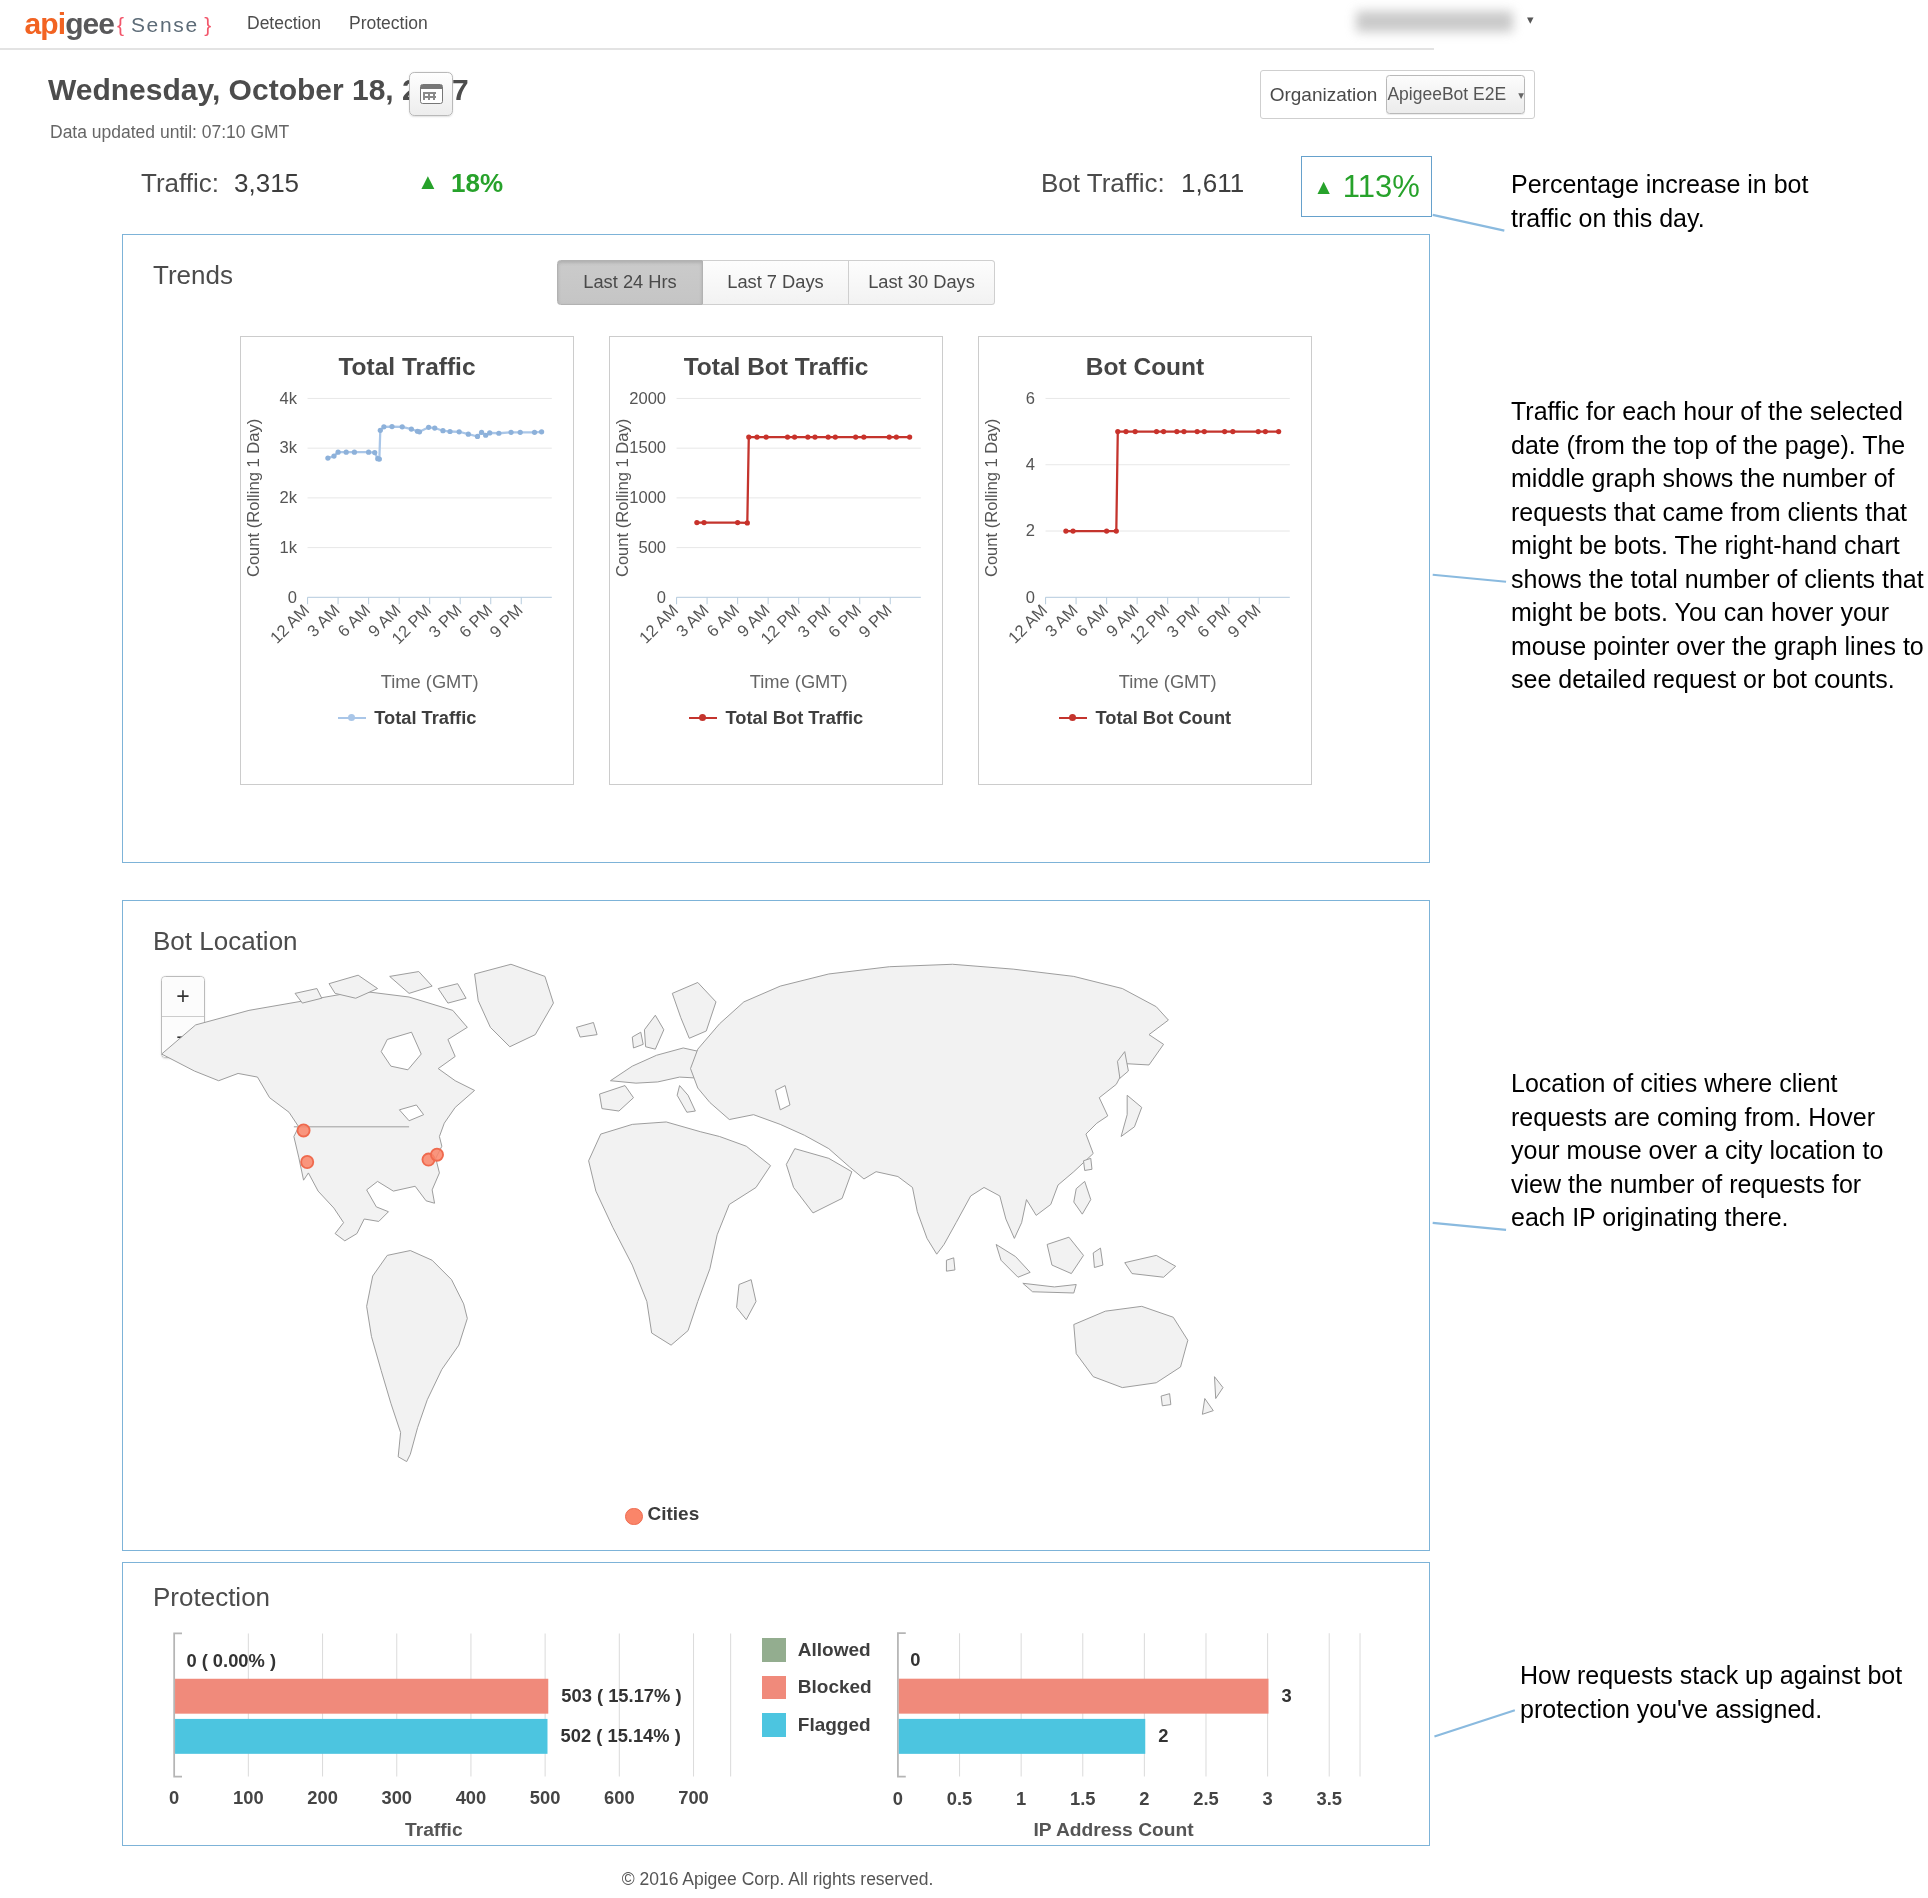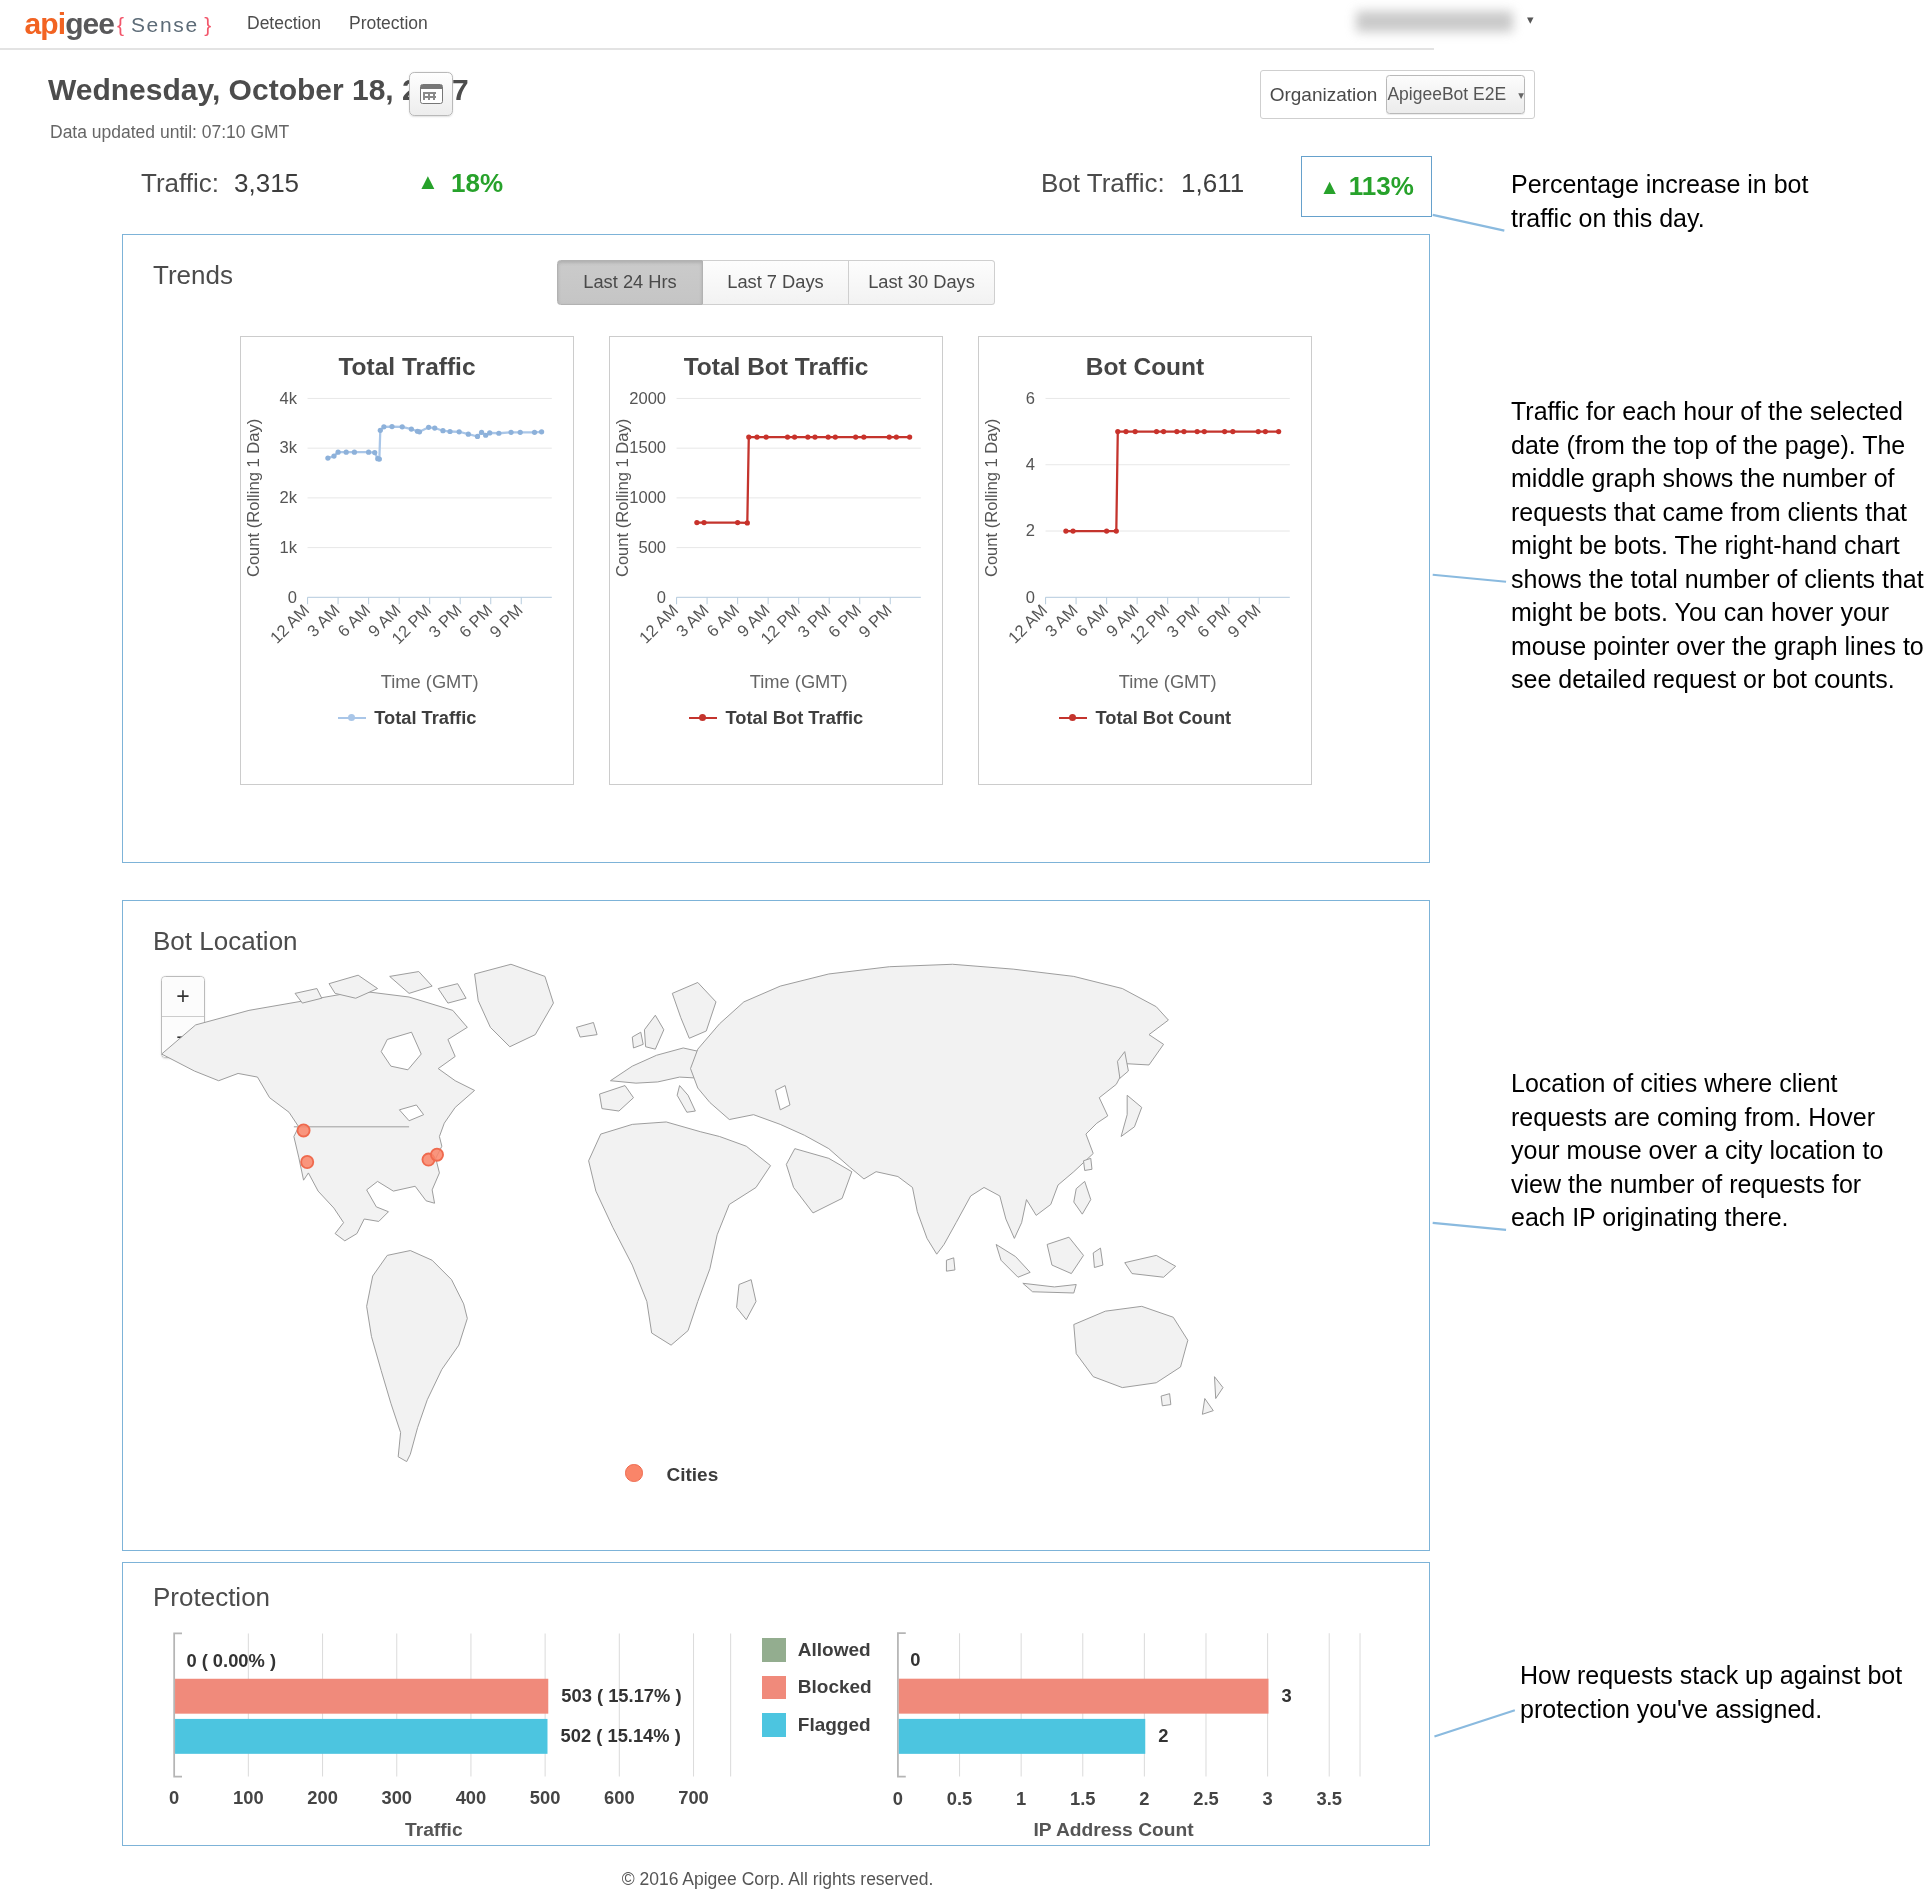--- a/index.html
+++ b/index.html
@@ -35,21 +35,21 @@
            font-size:17.5px;color:#555;cursor:pointer;}
   .org-caret{font-size:11.4px;color:#666;}
   
   .m-label{position:absolute;top:168px;font-size:26px;color:#4b4b4b;}
   .m-value{position:absolute;top:168px;font-size:26px;color:#3d3d3d;}
   .m-up{position:absolute;top:169px;font-size:22px;}
   .m-delta{position:absolute;top:168px;font-size:26px;font-weight:bold;}
   .delta-box{position:absolute;left:1301px;top:156px;width:129px;height:59px;border:1.7px solid #66a1cc;background:#fff;
              display:flex;align-items:center;justify-content:center;gap:8.7px;}
   .delta-box .tri{font-size:21px;}
-  .delta-box .pct{font-size:26px;font-weight:bold;}
+  .delta-box .pct{font-size:31px;font-weight:normal;}
   
   .panel{position:absolute;left:122px;width:1308px;border:1.7px solid #7db3d8;background:#fff;box-sizing:border-box;}
   .panel-title{position:absolute;left:30px;top:24.5px;font-size:26px;color:#4c4c4c;}
   
   .tabs{position:absolute;left:50%;top:24.5px;transform:translateX(-50%);display:flex;}
   .tab{width:146px;height:45px;border:0.9px solid #cfcfcf;border-left-width:0;background:linear-gradient(#fdfdfd,#f2f2f2);
        display:flex;align-items:center;justify-content:center;font-size:18.3px;color:#4a4a4a;cursor:pointer;box-sizing:border-box;}
   .tab:first-child{border-left-width:0.9px;border-radius:3.5px 0 0 3.5px;}
   .tab:last-child{border-radius:0 3.5px 3.5px 0;}
   .tab.active{background:linear-gradient(#cbcbcb,#c5c5c5);border-color:#b2b2b2;box-shadow:inset 0 1.7px 3.5px rgba(0,0,0,.15);}
@@ -60,21 +60,21 @@
   .lg-line{display:inline-block;width:28px;height:2.6px;background:currentColor;position:relative;}
   .lg-line::after{content:"";position:absolute;left:10.5px;top:-2.6px;width:7px;height:7px;border-radius:50%;background:currentColor;}
   .lg-text{font-size:18.3px;font-weight:bold;color:#3e3e3e;}
   
   .zoom-ctl{position:absolute;left:38px;top:75px;width:42px;border:0.9px solid #bbb;border-radius:4.4px;overflow:hidden;
             box-shadow:0 0.9px 1.7px rgba(0,0,0,.12);}
   .zoom-btn{width:100%;height:40px;background:#fcfcfc;display:flex;align-items:center;justify-content:center;
             font-size:23px;color:#333;cursor:pointer;box-sizing:border-box;}
   .zoom-btn:first-child{border-bottom:0.9px solid #ccc;}
   .map-svg{position:absolute;left:26px;top:56px;}
-  .map-legend{position:absolute;left:502px;top:563px;display:flex;align-items:flex-start;gap:24px;}
+  .map-legend{position:absolute;left:502px;top:602px;display:flex;align-items:flex-end;gap:5px;}
   .map-legend .dot{width:17.5px;height:17.5px;border-radius:50%;background:#fa8569;border:1.7px solid #ef6a4e;box-sizing:border-box;}
   .map-legend .lbl{font-size:19px;font-weight:bold;color:#3c3c3c;}
   
   .prot-legend{position:absolute;left:639px;top:75px;display:flex;flex-direction:column;gap:14px;}
   .prot-row{display:flex;align-items:center;gap:12.2px;}
   .prot-swatch{width:23.6px;height:23.6px;}
   .prot-lbl{font-size:19px;font-weight:bold;color:#3e3e3e;}
   
   .ann{position:absolute;font-size:25px;line-height:1.34;color:#000;}
   .overlay{position:absolute;left:0;top:0;pointer-events:none;}

